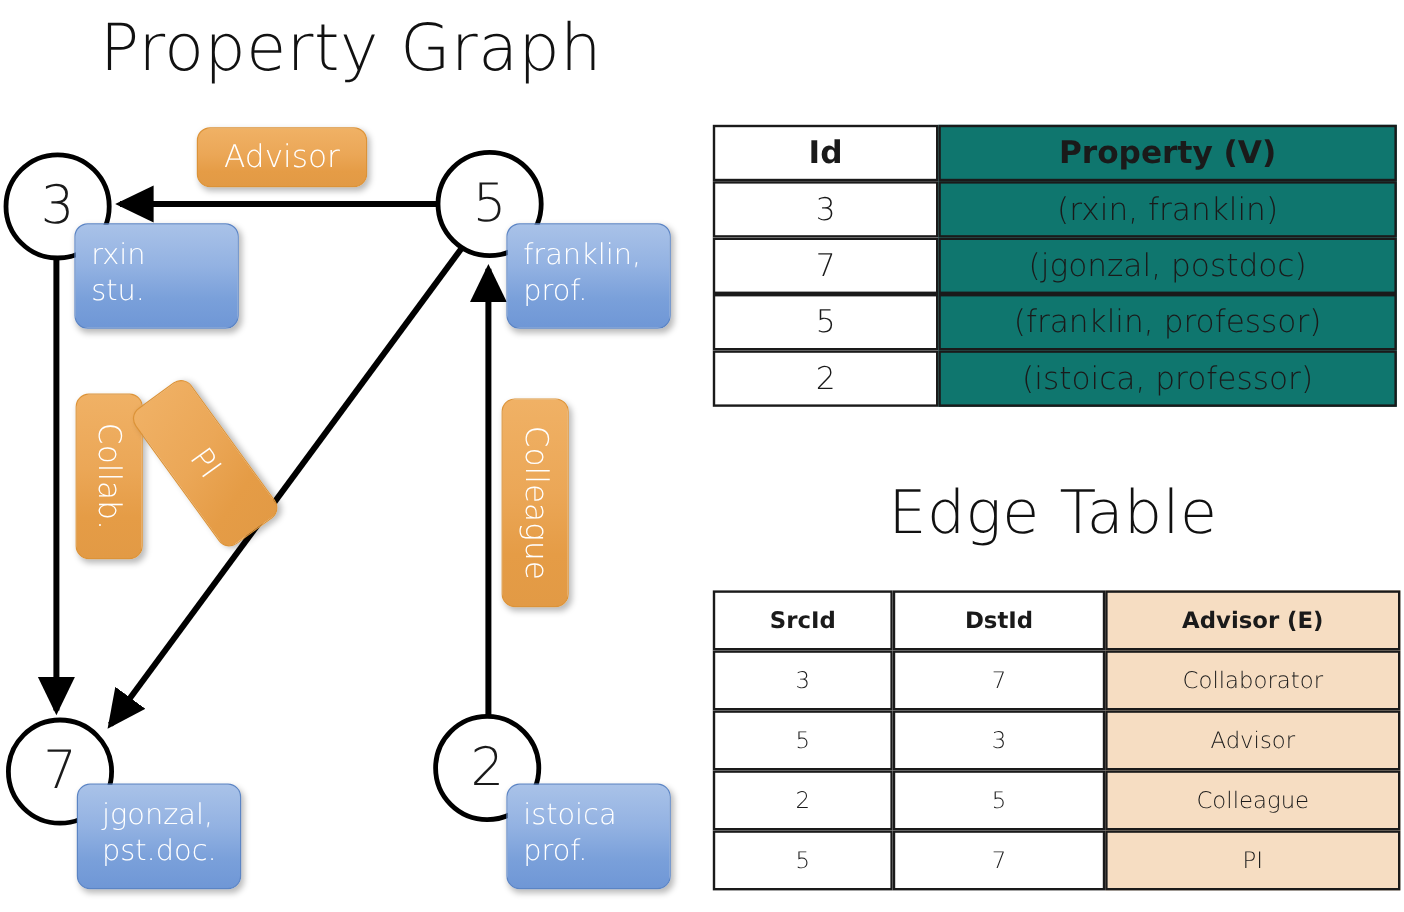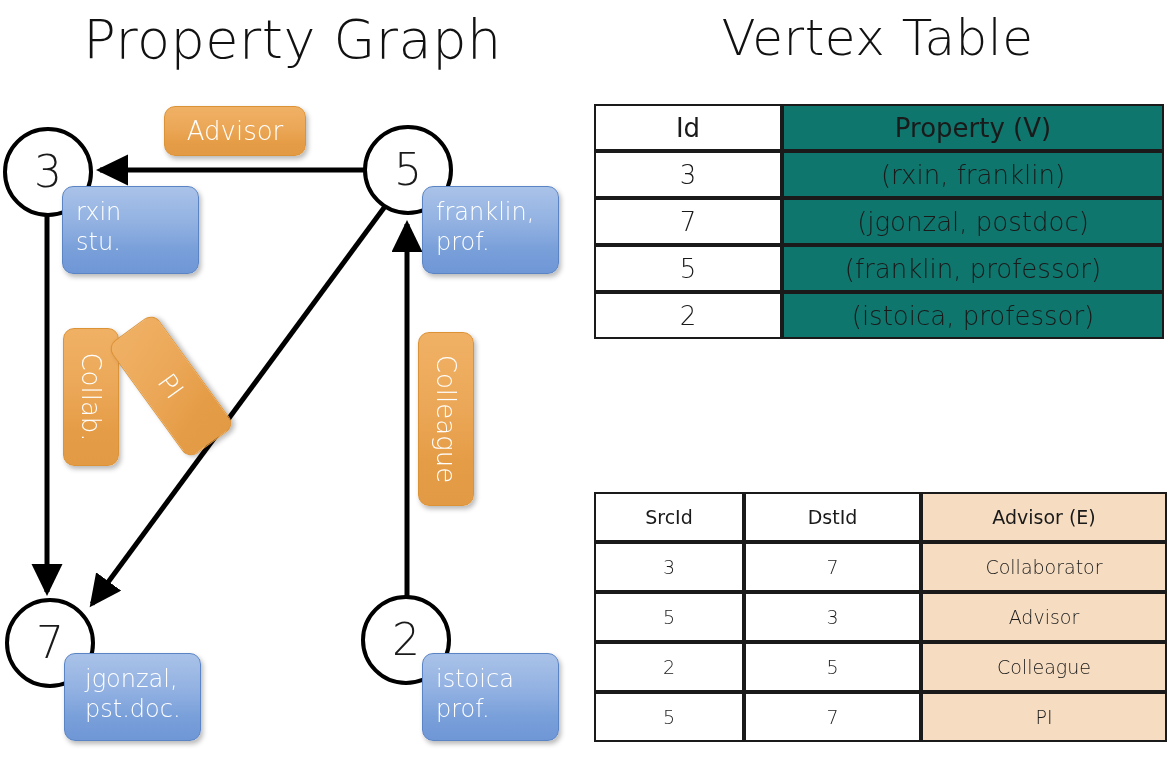--- a/index.html
+++ b/index.html
@@ -101,21 +101,21 @@
   .tbl td{
     font-family:"DejaVu Sans", sans-serif;
     font-weight:300;
     color:#1a1a1a;
     text-align:center;
     vertical-align:middle;
     border:2px solid #1a1a1a;
     box-sizing:border-box;
     padding:0;
   }
-  .tbl td.hd{font-weight:400;margin-left:26px;}
+  .tbl td.hd{font-weight:700;margin-left:26px;}
   .blue-cell{background:#0f766e;}
   .orange-cell{background:#f6ddc2;}
   .white-cell{background:#ffffff;}
 
   #vertex-table{left:594px;top:104px;}
   #vertex-table td{height:47px;font-size:26px;}
   #vertex-table td.c-id{width:188px;}
   #vertex-table td.c-prop{width:382px;}
 
   #edge-table{left:594px;top:492px;}
@@ -124,22 +124,22 @@
   #edge-table td.c-dst{width:177px;}
   #edge-table td.c-prop{width:246px;}
 </style>
 </head>
 <body>
 
 <div id="root">
 
   <div class="title" id="title-property-graph">Property Graph</div>
 
-  <div class="title" id="title-vertex-table">Vertex Table</div>
-
+
+  <div class="title" id="title-edge-table">Edge Table</div>
 
   <div id="graph-panel">
 
     <svg id="graph-svg" viewBox="0 0 585 760">
       <defs>
         <marker id="arrowhead" markerWidth="7" markerHeight="7" refX="5.6" refY="3.1" orient="auto" markerUnits="strokeWidth">
           <path d="M0,0 L6.4,3.1 L0,6.2 z" fill="#000"></path>
         </marker>
       </defs>
 

